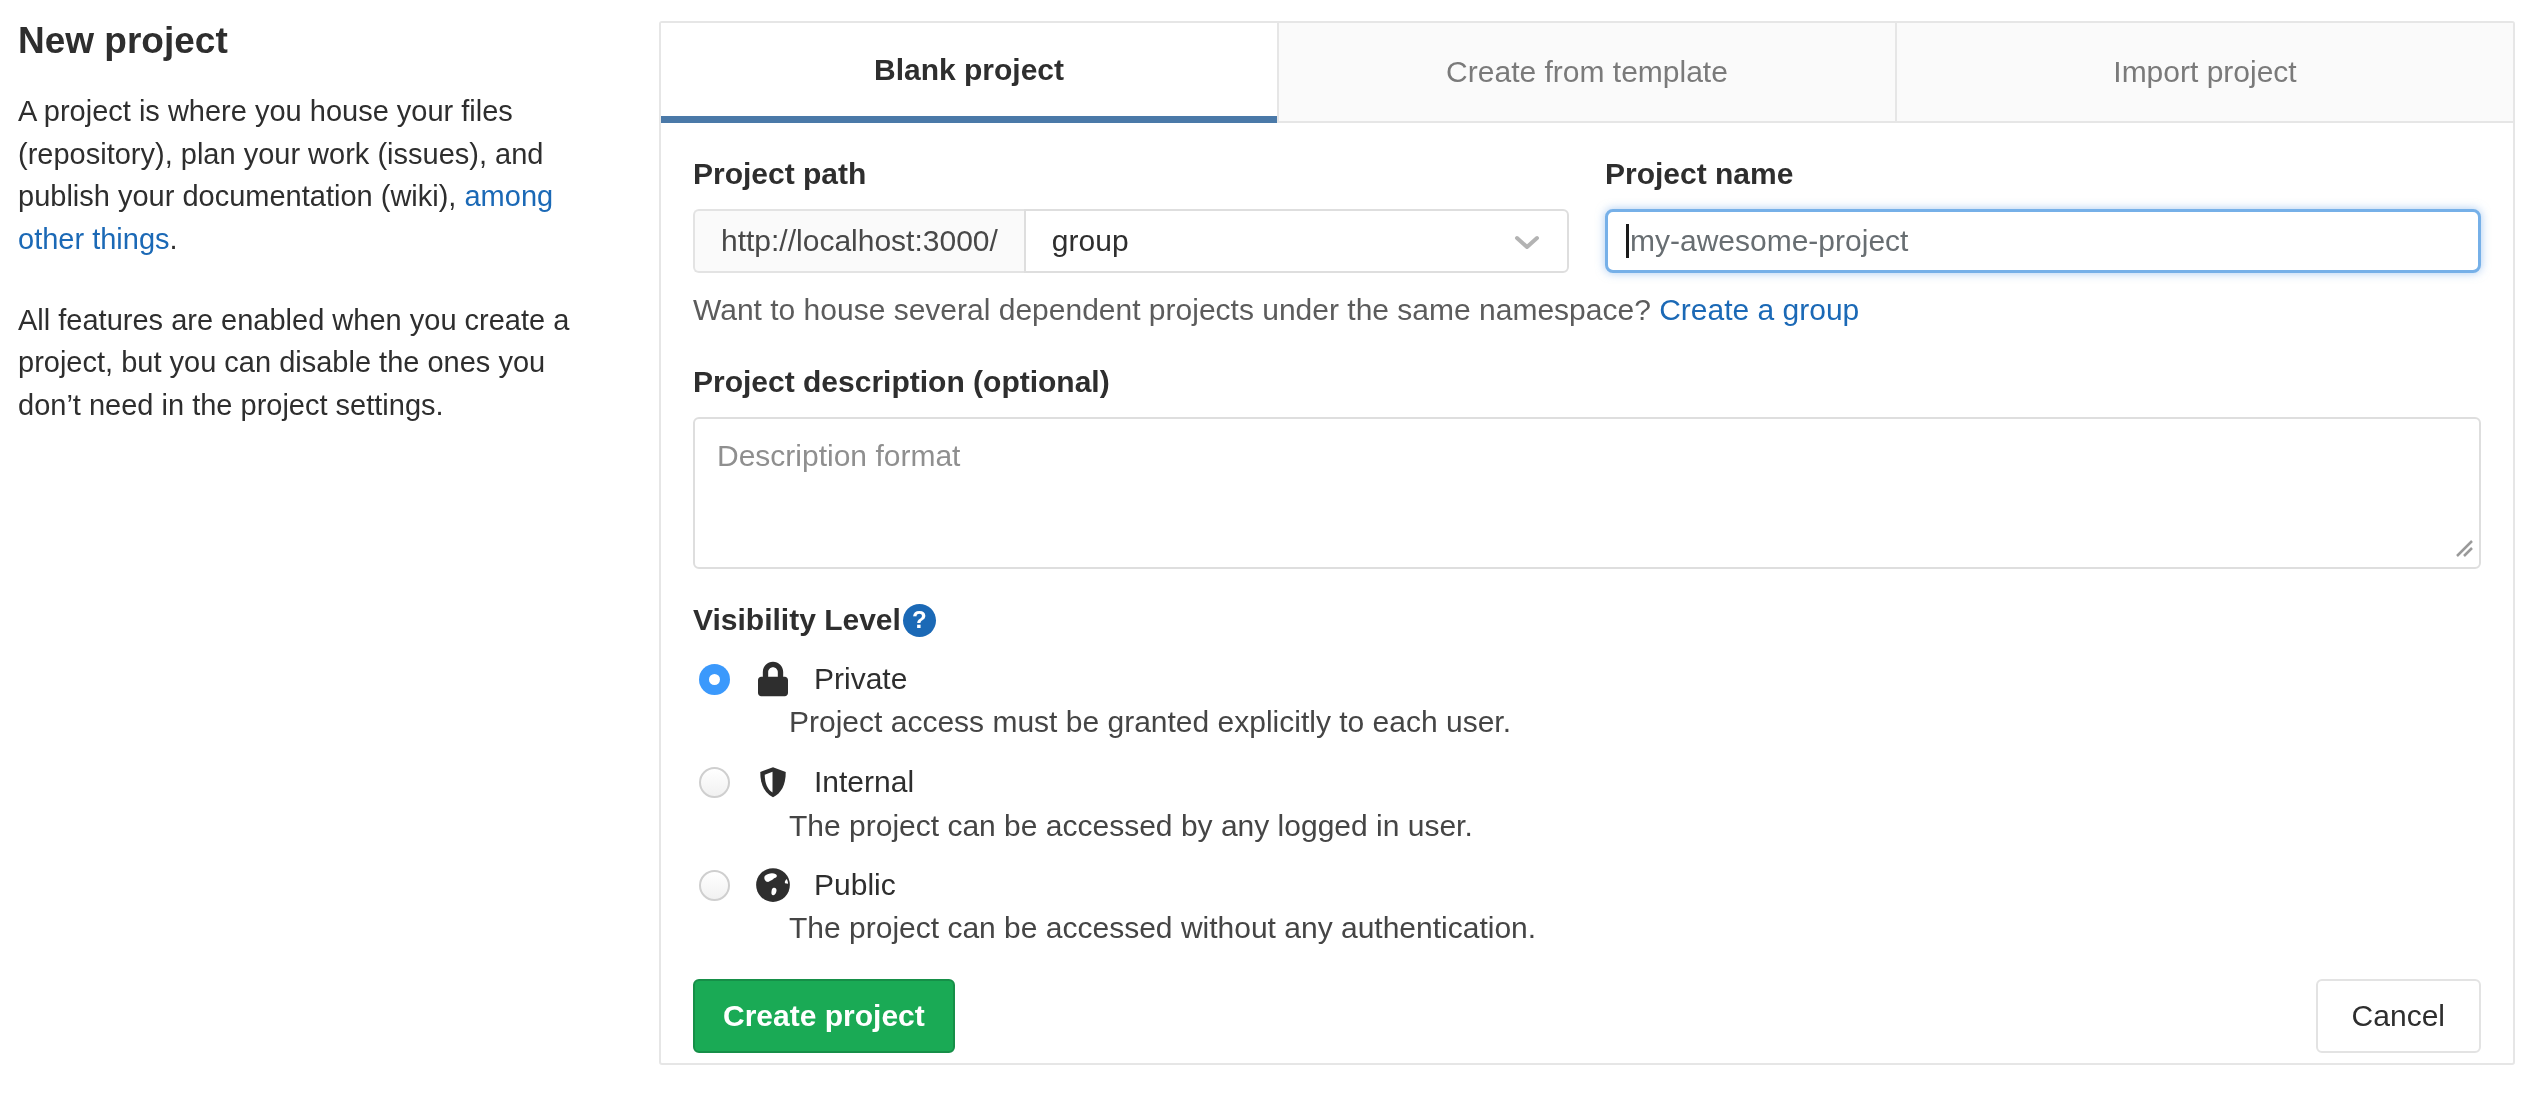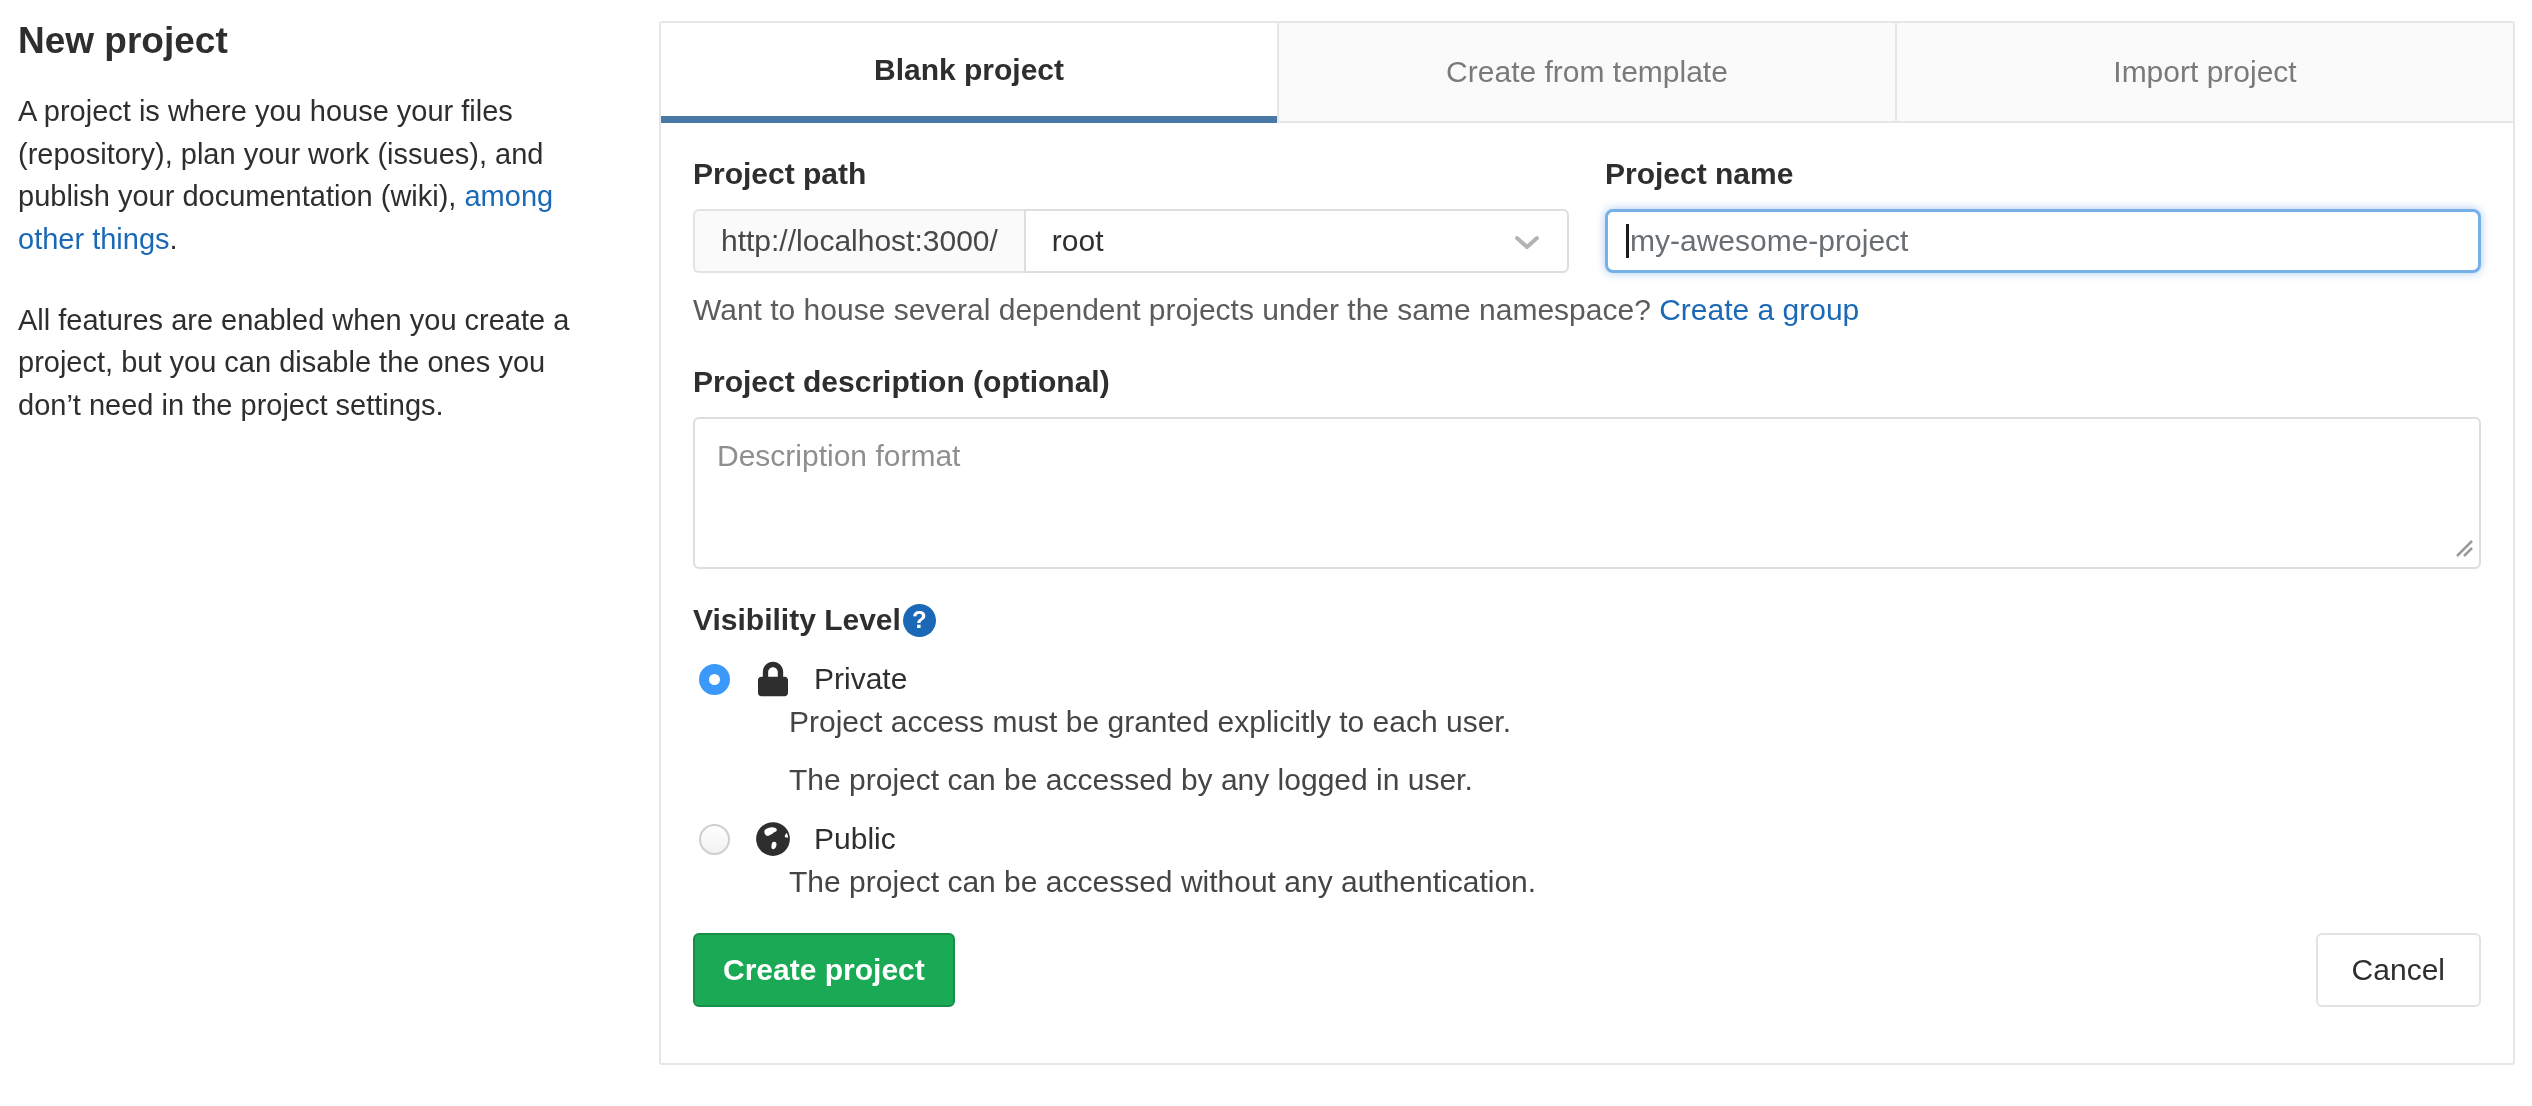--- a/index.html
+++ b/index.html
@@ -151,21 +151,21 @@
   </div>
 
   <div class="form">
 
     <div class="row-top">
       <div class="col">
         <label class="field-label">Project path</label>
         <div class="input-group">
           <div class="addon">http://localhost:3000/</div>
           <div class="ns-select">
-            <span>root</span>
+            <span>group</span>
             <span>
               <svg width="28" height="17" viewBox="0 0 28 17">
                   <path d="M4 4 L14 13 L24 4" stroke="#b3b3b3" stroke-width="4" fill="none" stroke-linecap="round" stroke-linejoin="round"></path>
                 </svg>
             </span>
           </div>
         </div>
       </div>
 
       <div class="col">
@@ -203,20 +203,30 @@
             <svg width="30" height="36" viewBox="0 0 448 512">
                 <path fill="#2e2e2e" d="M400 224h-24v-72C376 68.2 307.8 0 224 0S72 68.2 72 152v72H48c-26.5 0-48 21.5-48 48v192c0 26.5 21.5 48 48 48h352c26.5 0 48-21.5 48-48V272c0-26.5-21.5-48-48-48zm-104 0H152v-72c0-39.7 32.3-72 72-72s72 32.3 72 72v72z"></path>
               </svg>
           </span>
           <span class="vis-name">Private</span>
         </div>
         <div class="radio-desc">Project access must be granted explicitly to each user.</div>
       </div>
 
       <div class="radio-item">
+        <div class="radio-row">
+          <span class="radio"></span>
+          <span class="vis-icon">
+            <svg width="32" height="38" viewBox="0 0 512 512">
+              <path fill="#2e2e2e" d="M256 18 L460 94 C460 300 390 432 256 498 C122 432 52 300 52 94 Z"></path>
+              <path fill="#ffffff" d="M248 92 L124 138 C124 276 168 372 248 424 Z"></path>
+            </svg>
+          </span>
+          <span class="vis-name">Internal</span>
+        </div>
         <div class="radio-desc">The project can be accessed by any logged in user.</div>
       </div>
 
       <div class="radio-item">
         <div class="radio-row">
           <span class="radio"></span>
           <span class="vis-icon">
             <svg width="36" height="36" viewBox="0 0 512 512">
               <circle cx="256" cy="256" r="240" fill="#2e2e2e"></circle>
               <path fill="#ffffff" d="M142 124 c42-36 112-48 154-22 c26 16 14 46-16 56 c-20 7-26 26-46 31 c-28 7-36 30-64 21 c-31-10-50-60-28-86 z"></path>

